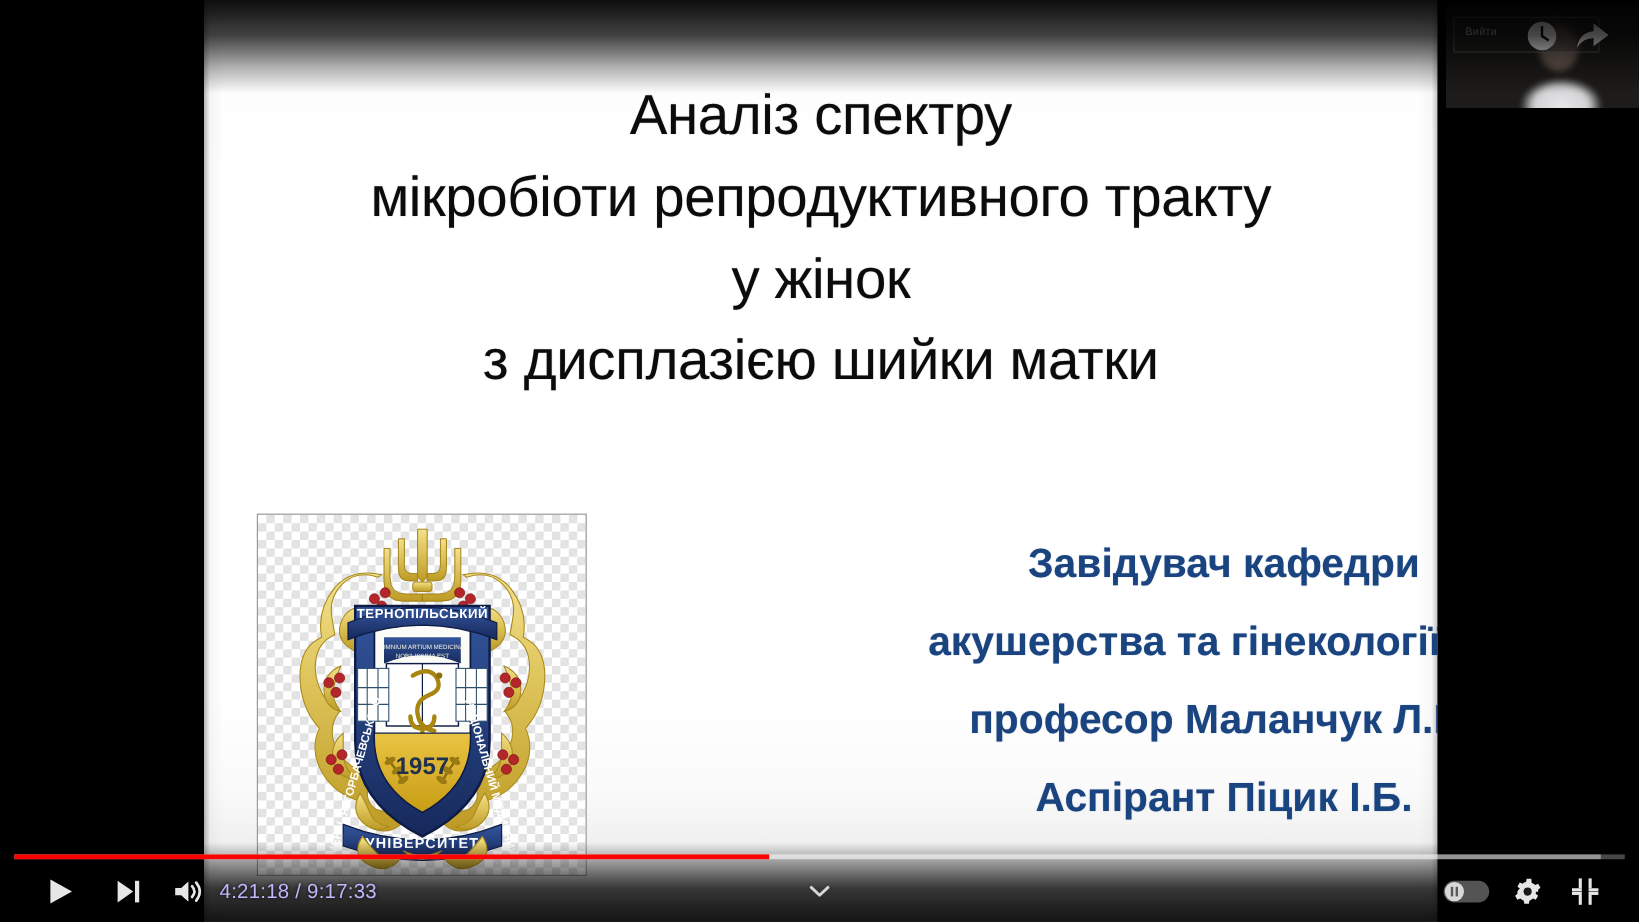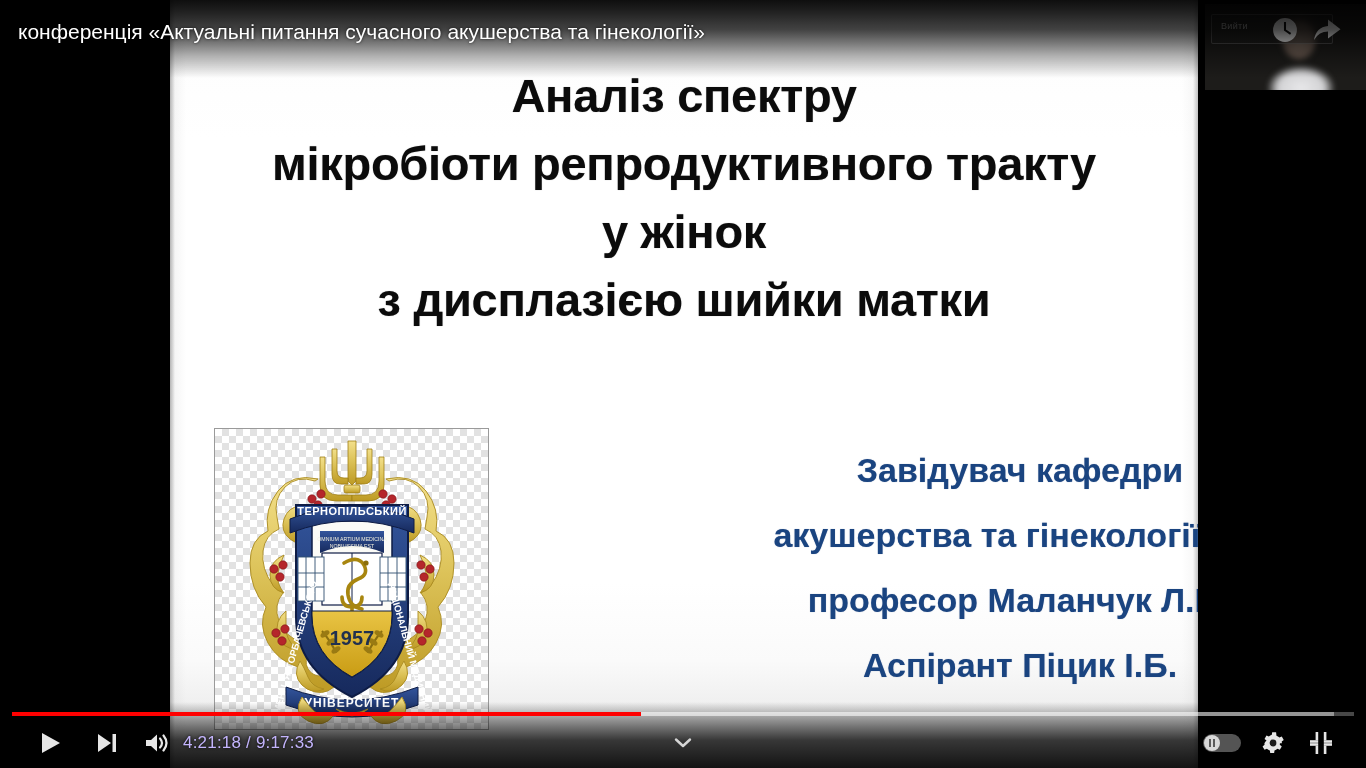--- a/index.html
+++ b/index.html
@@ -53,21 +53,21 @@
   }
 
   #slide-title {
     position: absolute;
     left: 0;
     right: 0;
     top: 62px;
     text-align: center;
     color: #0b0b0b;
     font-family: "Liberation Sans", sans-serif;
-    font-weight: bold;
+    font-weight: normal;
     font-size: 47px;
     line-height: 68px;
     letter-spacing: -0.3px;
     white-space: pre-line;
     text-shadow: 0 0 1px rgba(0,0,0,0.35);
   }
 
   #authors {
     position: absolute;
     left: 500px;
@@ -477,21 +477,20 @@
       <circle cx="12" cy="12" r="11" fill="#ffffff"></circle>
       <path d="M12 5.5 L12 12 L16.4 15" stroke="#111111" stroke-width="1.9" fill="none" stroke-linecap="square"></path>
     </svg>
 
     <svg id="pip-share" viewBox="0 0 30 28">
       <path d="M2 24 Q4 11 16 10 L16 3.5 L28.5 13.2 L16 22.4 L16 15.6 Q7 15.6 2 24 Z" fill="#ffffff"></path>
     </svg>
   </div>
 
   <div id="top-gradient"></div>
-  <div id="video-title">конференція «Актуальні питання сучасного акушерства та гінекології»</div>
 
   <div id="bottom-gradient"></div>
 
   <div id="progress-track">
     <div id="progress-loaded" style="width: 98.5%;"></div>
     <div id="progress-played" style="width: 46.9%; background: rgb(255, 0, 0);"></div>
   </div>
 
   <div id="controls">
 

